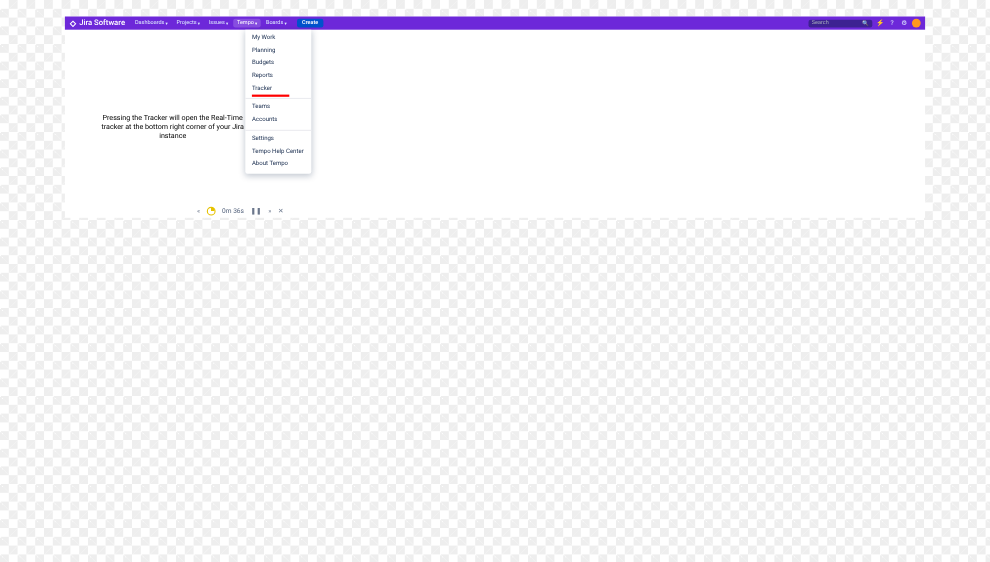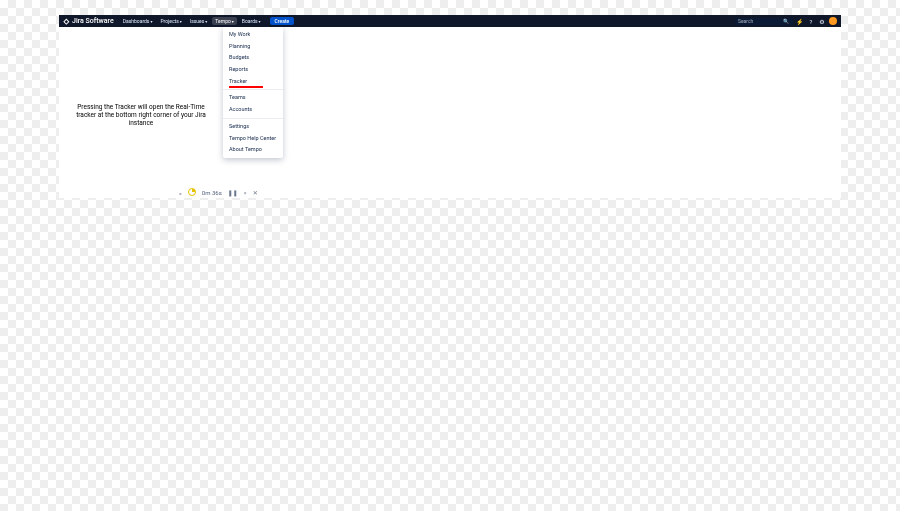--- a/index.html
+++ b/index.html
@@ -21,21 +21,21 @@
   .frame {
     position: absolute;
     left: 59px;
     top: 15px;
     width: 782px;
     height: 183px;
     background: #fff;
   }
   .topbar {
     height: 12px;
-    background: #0f172a;
+    background: #6d28d9;
     display: flex;
     align-items: center;
     color: #deebff;
     padding: 0 4px;
     font-size: 5px;
   }
   .brand {
     display: flex;
     align-items: center;
     gap: 2px;
@@ -83,21 +83,21 @@
     color: #deebff; margin-left: 3px; cursor: pointer;
     font-size: 6px;
   }
   .avatar {
     width: 8px; height: 8px; border-radius: 50%;
     background: #ff991f; margin-left: 3px;
   }
 
   .caption {
     position: absolute;
-    left: 8px;
+    left: 24px;
     top: 88px;
     width: 148px;
     text-align: center;
     font-size: 6.5px;
     line-height: 1.25;
     color: #000;
   }
 
   .dropdown {
     position: absolute;

